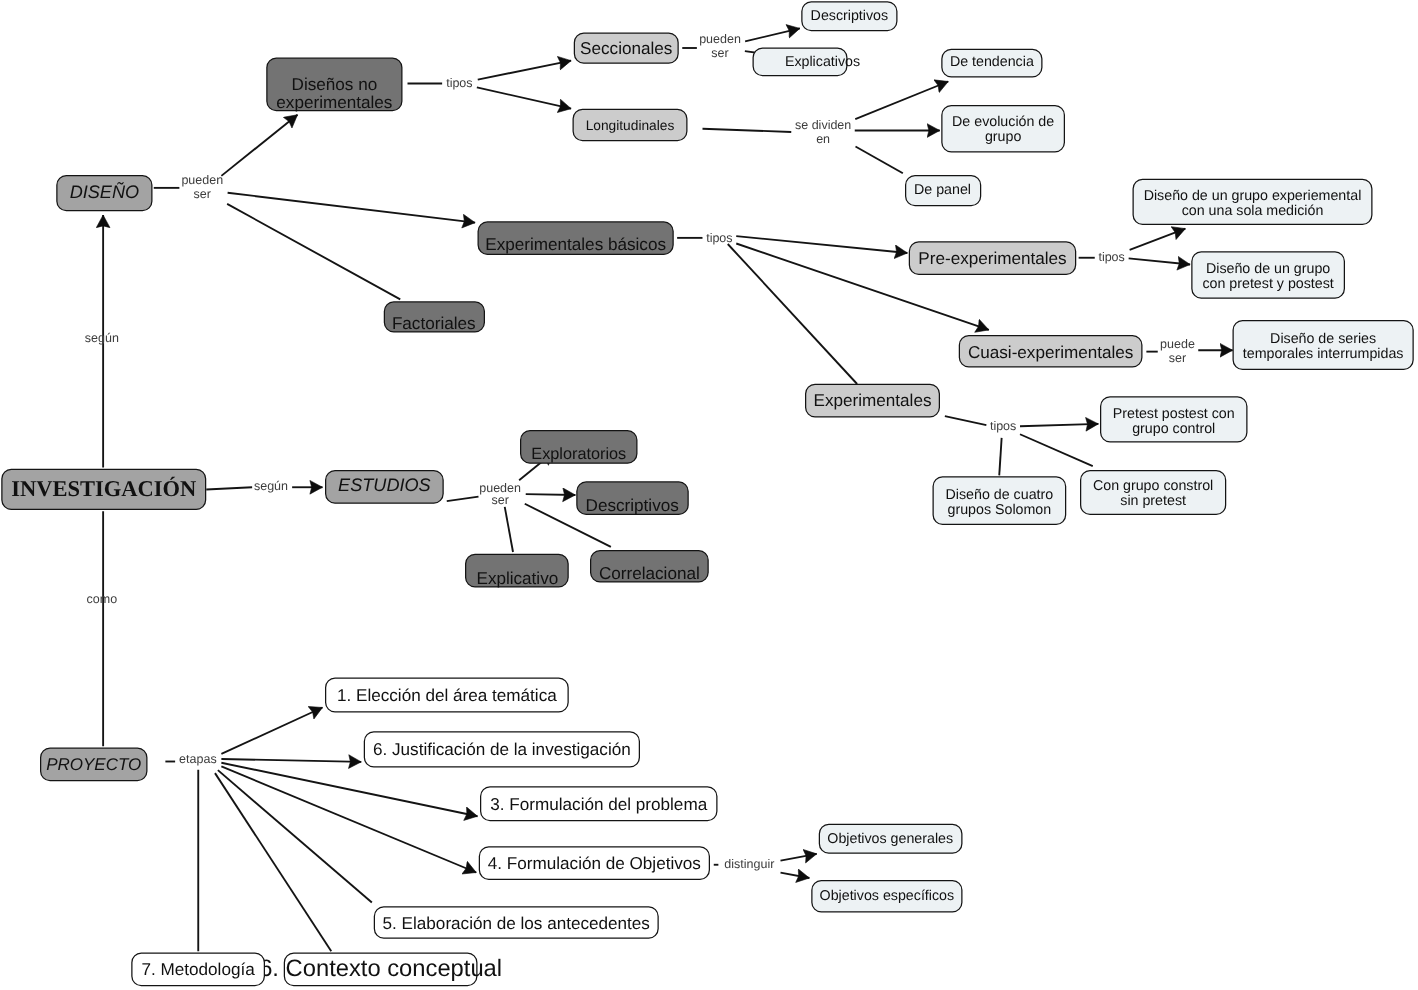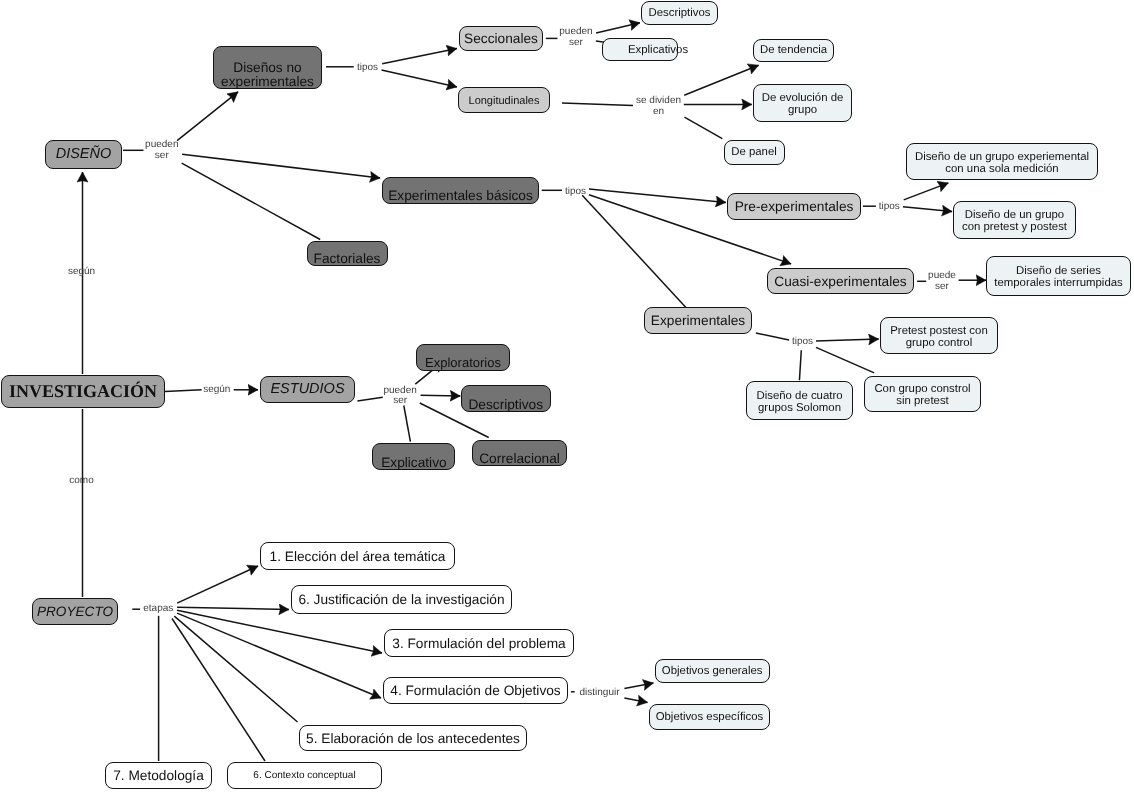--- a/index.html
+++ b/index.html
@@ -115,21 +115,21 @@
 grupos Solomon</span></div>
       <div class="node fill-yellow" style="left: 416px; top: 344px; width: 94px; height: 26.6px; font-size: 13px; line-height: 14.111px;"><span class="node-label" style="top: 1px;">Exploratorios</span></div>
       <div class="node fill-yellow" style="left: 461px; top: 384.5px; width: 89.5px; height: 27.8px; font-size: 13.7px; line-height: 14.111px;"><span class="node-label" style="top: 1px;">Descriptivos</span></div>
       <div class="node fill-yellow" style="left: 372.4px; top: 442.8px; width: 83px; height: 27px; font-size: 13.7px; line-height: 14.111px;"><span class="node-label" style="top: 1px;">Explicativo</span></div>
       <div class="node fill-yellow" style="left: 472px; top: 440px; width: 95px; height: 26px; font-size: 13.7px; line-height: 14.111px;"><span class="node-label" style="top: 1px;">Correlacional</span></div>
       <div class="node fill-white" style="left: 260px; top: 542px; width: 195px; height: 27.5px; font-size: 13.7px; line-height: 14.111px;"><span class="node-label" style="top: 1px;">1. Elección del área temática</span></div>
       <div class="node fill-white" style="left: 291px; top: 585px; width: 221px; height: 29px; font-size: 13.7px; line-height: 14.111px;"><span class="node-label" style="top: 1px;">6. Justificación de la investigación</span></div>
       <div class="node fill-white" style="left: 384px; top: 629px; width: 190px; height: 28px; font-size: 13.7px; line-height: 14.111px;"><span class="node-label" style="top: 1px;">3. Formulación del problema</span></div>
       <div class="node fill-white" style="left: 383px; top: 677px; width: 185px; height: 27px; font-size: 13.7px; line-height: 14.111px;"><span class="node-label" style="top: 1px;">4. Formulación de Objetivos</span></div>
       <div class="node fill-white" style="left: 299px; top: 725px; width: 228px; height: 26px; font-size: 13.7px; line-height: 14.111px;"><span class="node-label" style="top: 1px;">5. Elaboración de los antecedentes</span></div>
-      <div class="node fill-white" style="left: 227px; top: 762px; width: 155px; height: 27px; font-size: 10px; line-height: 14.111px;"><span class="node-label" style="top: 1px;">6. Contexto conceptual</span></div>
+      <div class="node fill-white" style="left: 227px; top: 762px; width: 155px; height: 27px; font-size: 19px; line-height: 14.111px;"><span class="node-label" style="top: 1px;">6. Contexto conceptual</span></div>
       <div class="node fill-white" style="left: 105px; top: 762px; width: 107px; height: 27px; font-size: 13.7px; line-height: 14.111px;"><span class="node-label" style="top: 1px;">7. Metodología</span></div>
       <div class="node fill-bluegray" style="left: 654.7px; top: 659px; width: 115px; height: 24.2px; font-size: 11.4px; line-height: 11.742px;"><span class="node-label" style="top: 1px;">Objetivos generales</span></div>
       <div class="node fill-bluegray" style="left: 649px; top: 704px; width: 121px; height: 26px; font-size: 11.4px; line-height: 11.742px;"><span class="node-label" style="top: 1px;">Objetivos específicos</span></div>
     </div>
   <div id="label-layer">
       <div class="link-label" style="left: 161.8px; top: 151.3px;">pueden
 ser</div>
       <div class="link-label" style="left: 81.5px; top: 272.3px;">según</div>
       <div class="link-label" style="left: 81.5px; top: 481.3px;">como</div>
       <div class="link-label" style="left: 216.8px; top: 389.5px;">según</div>

